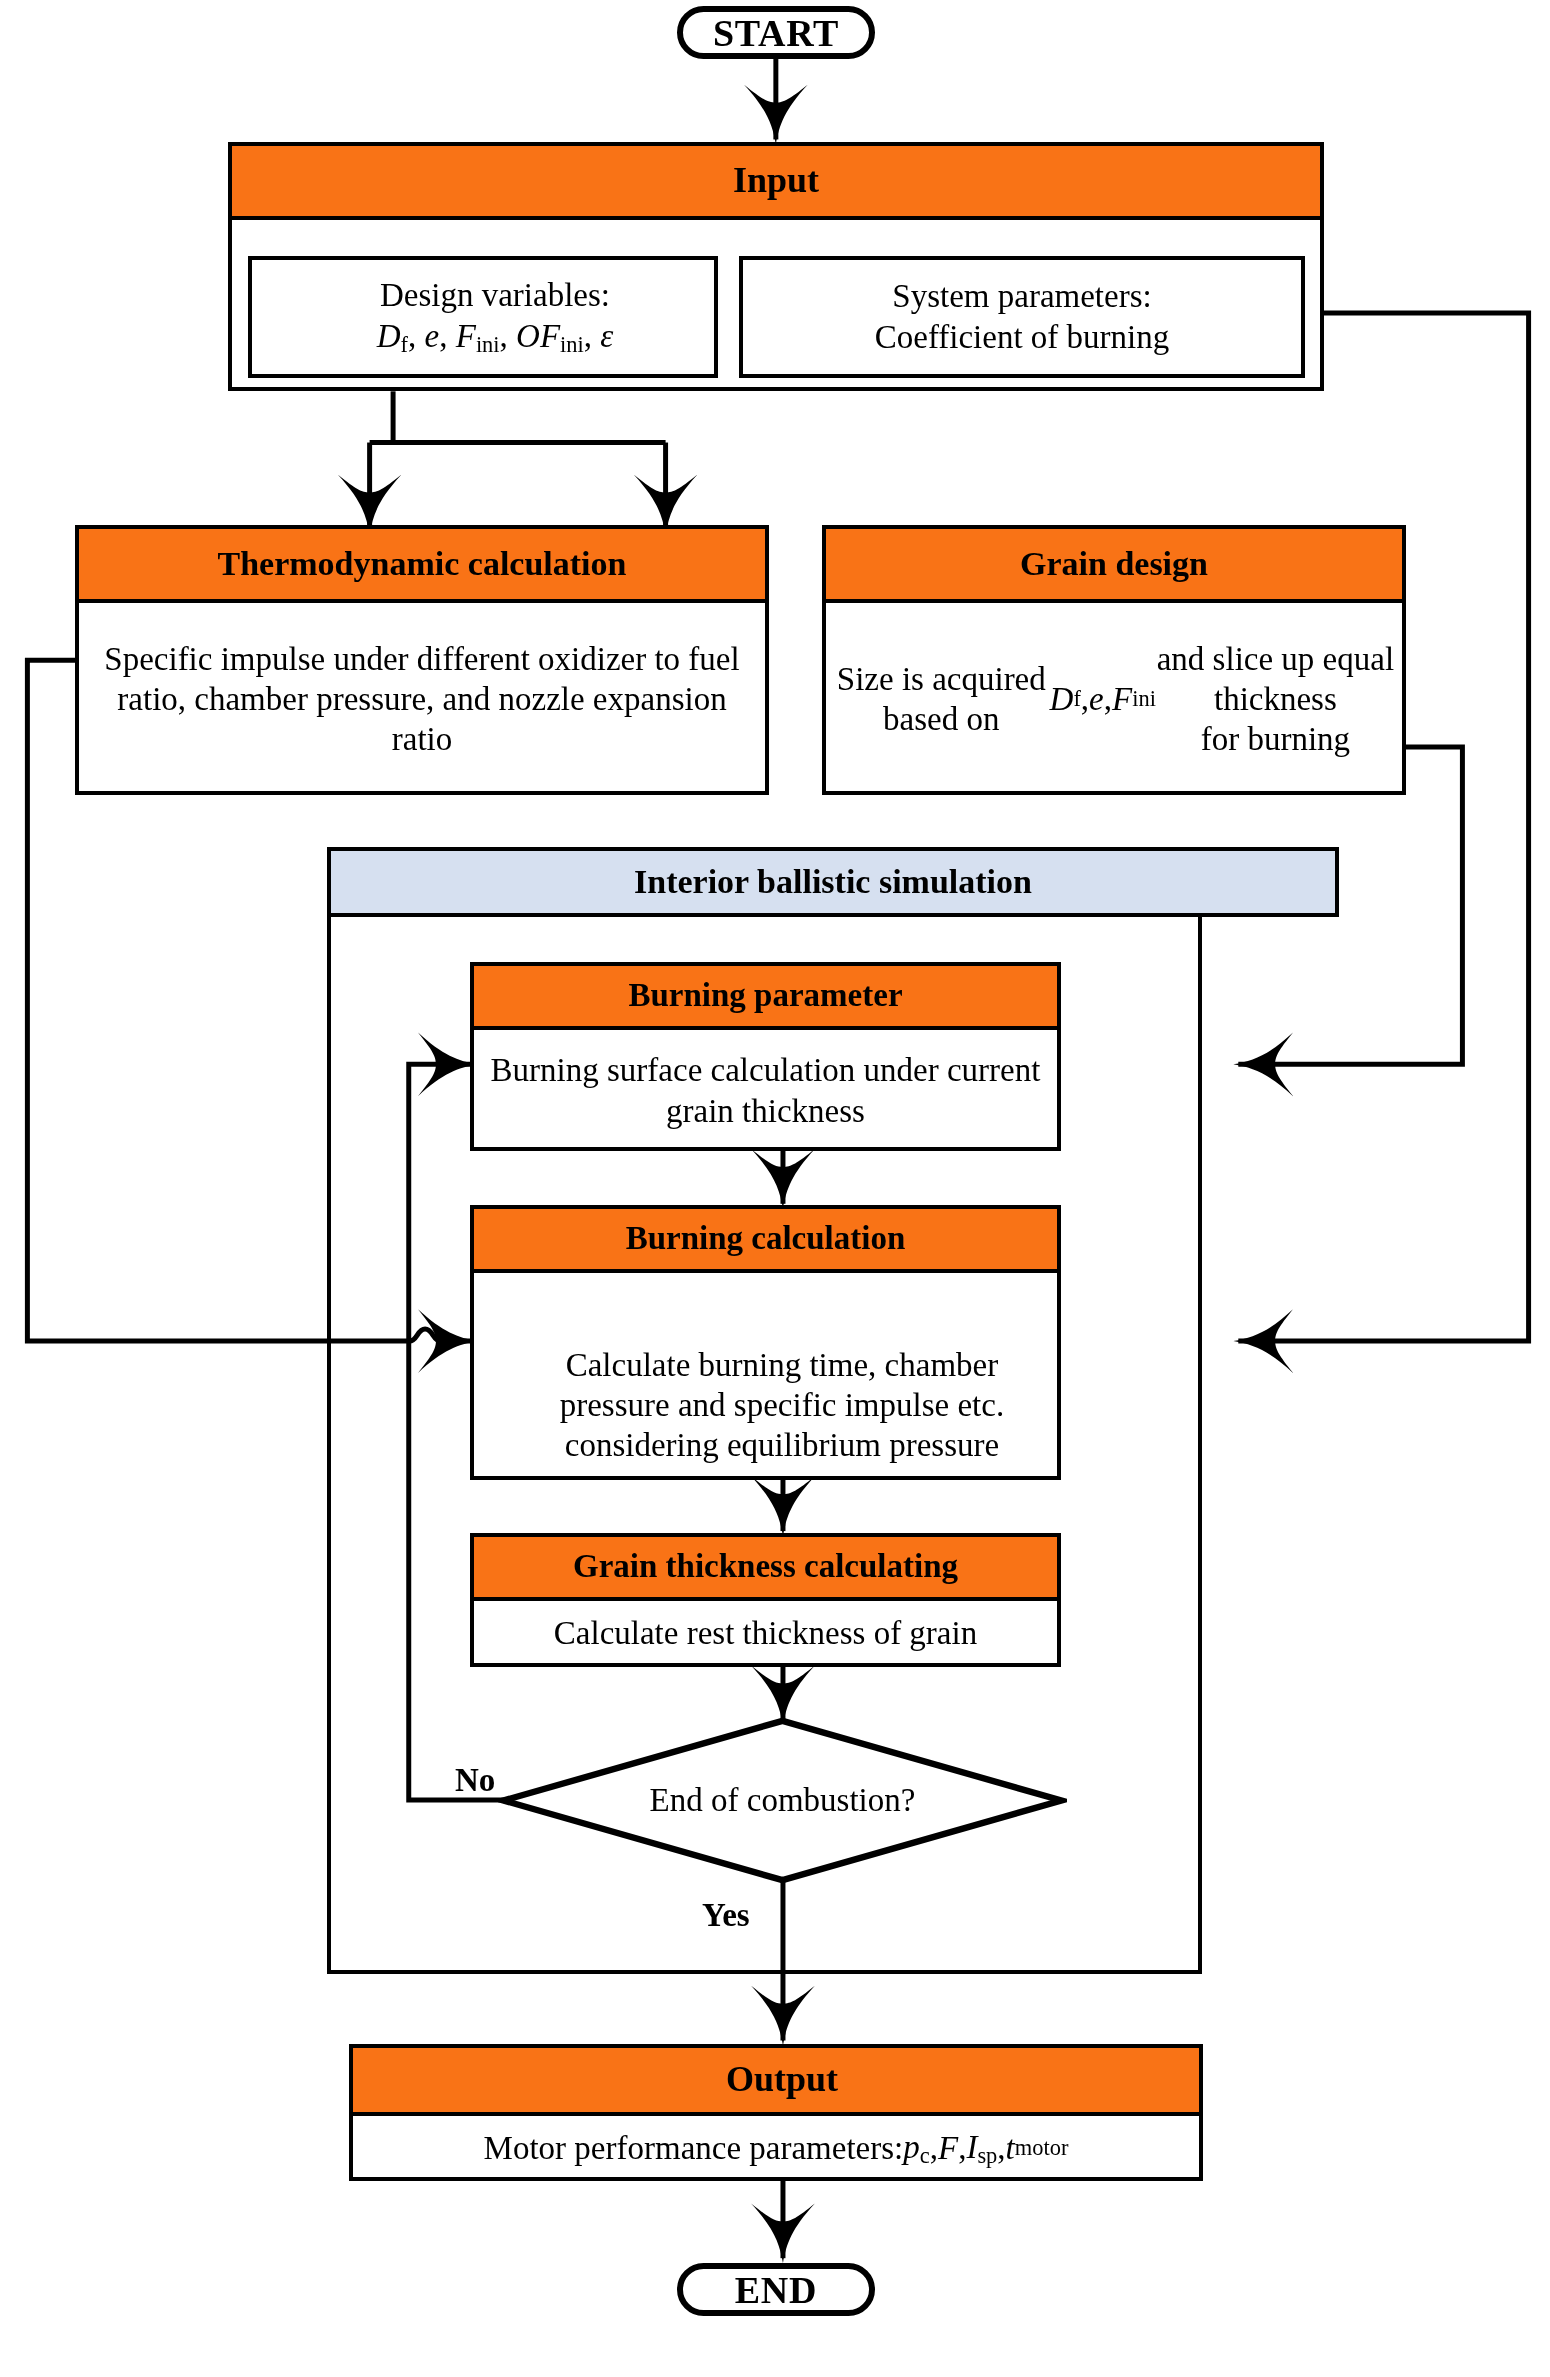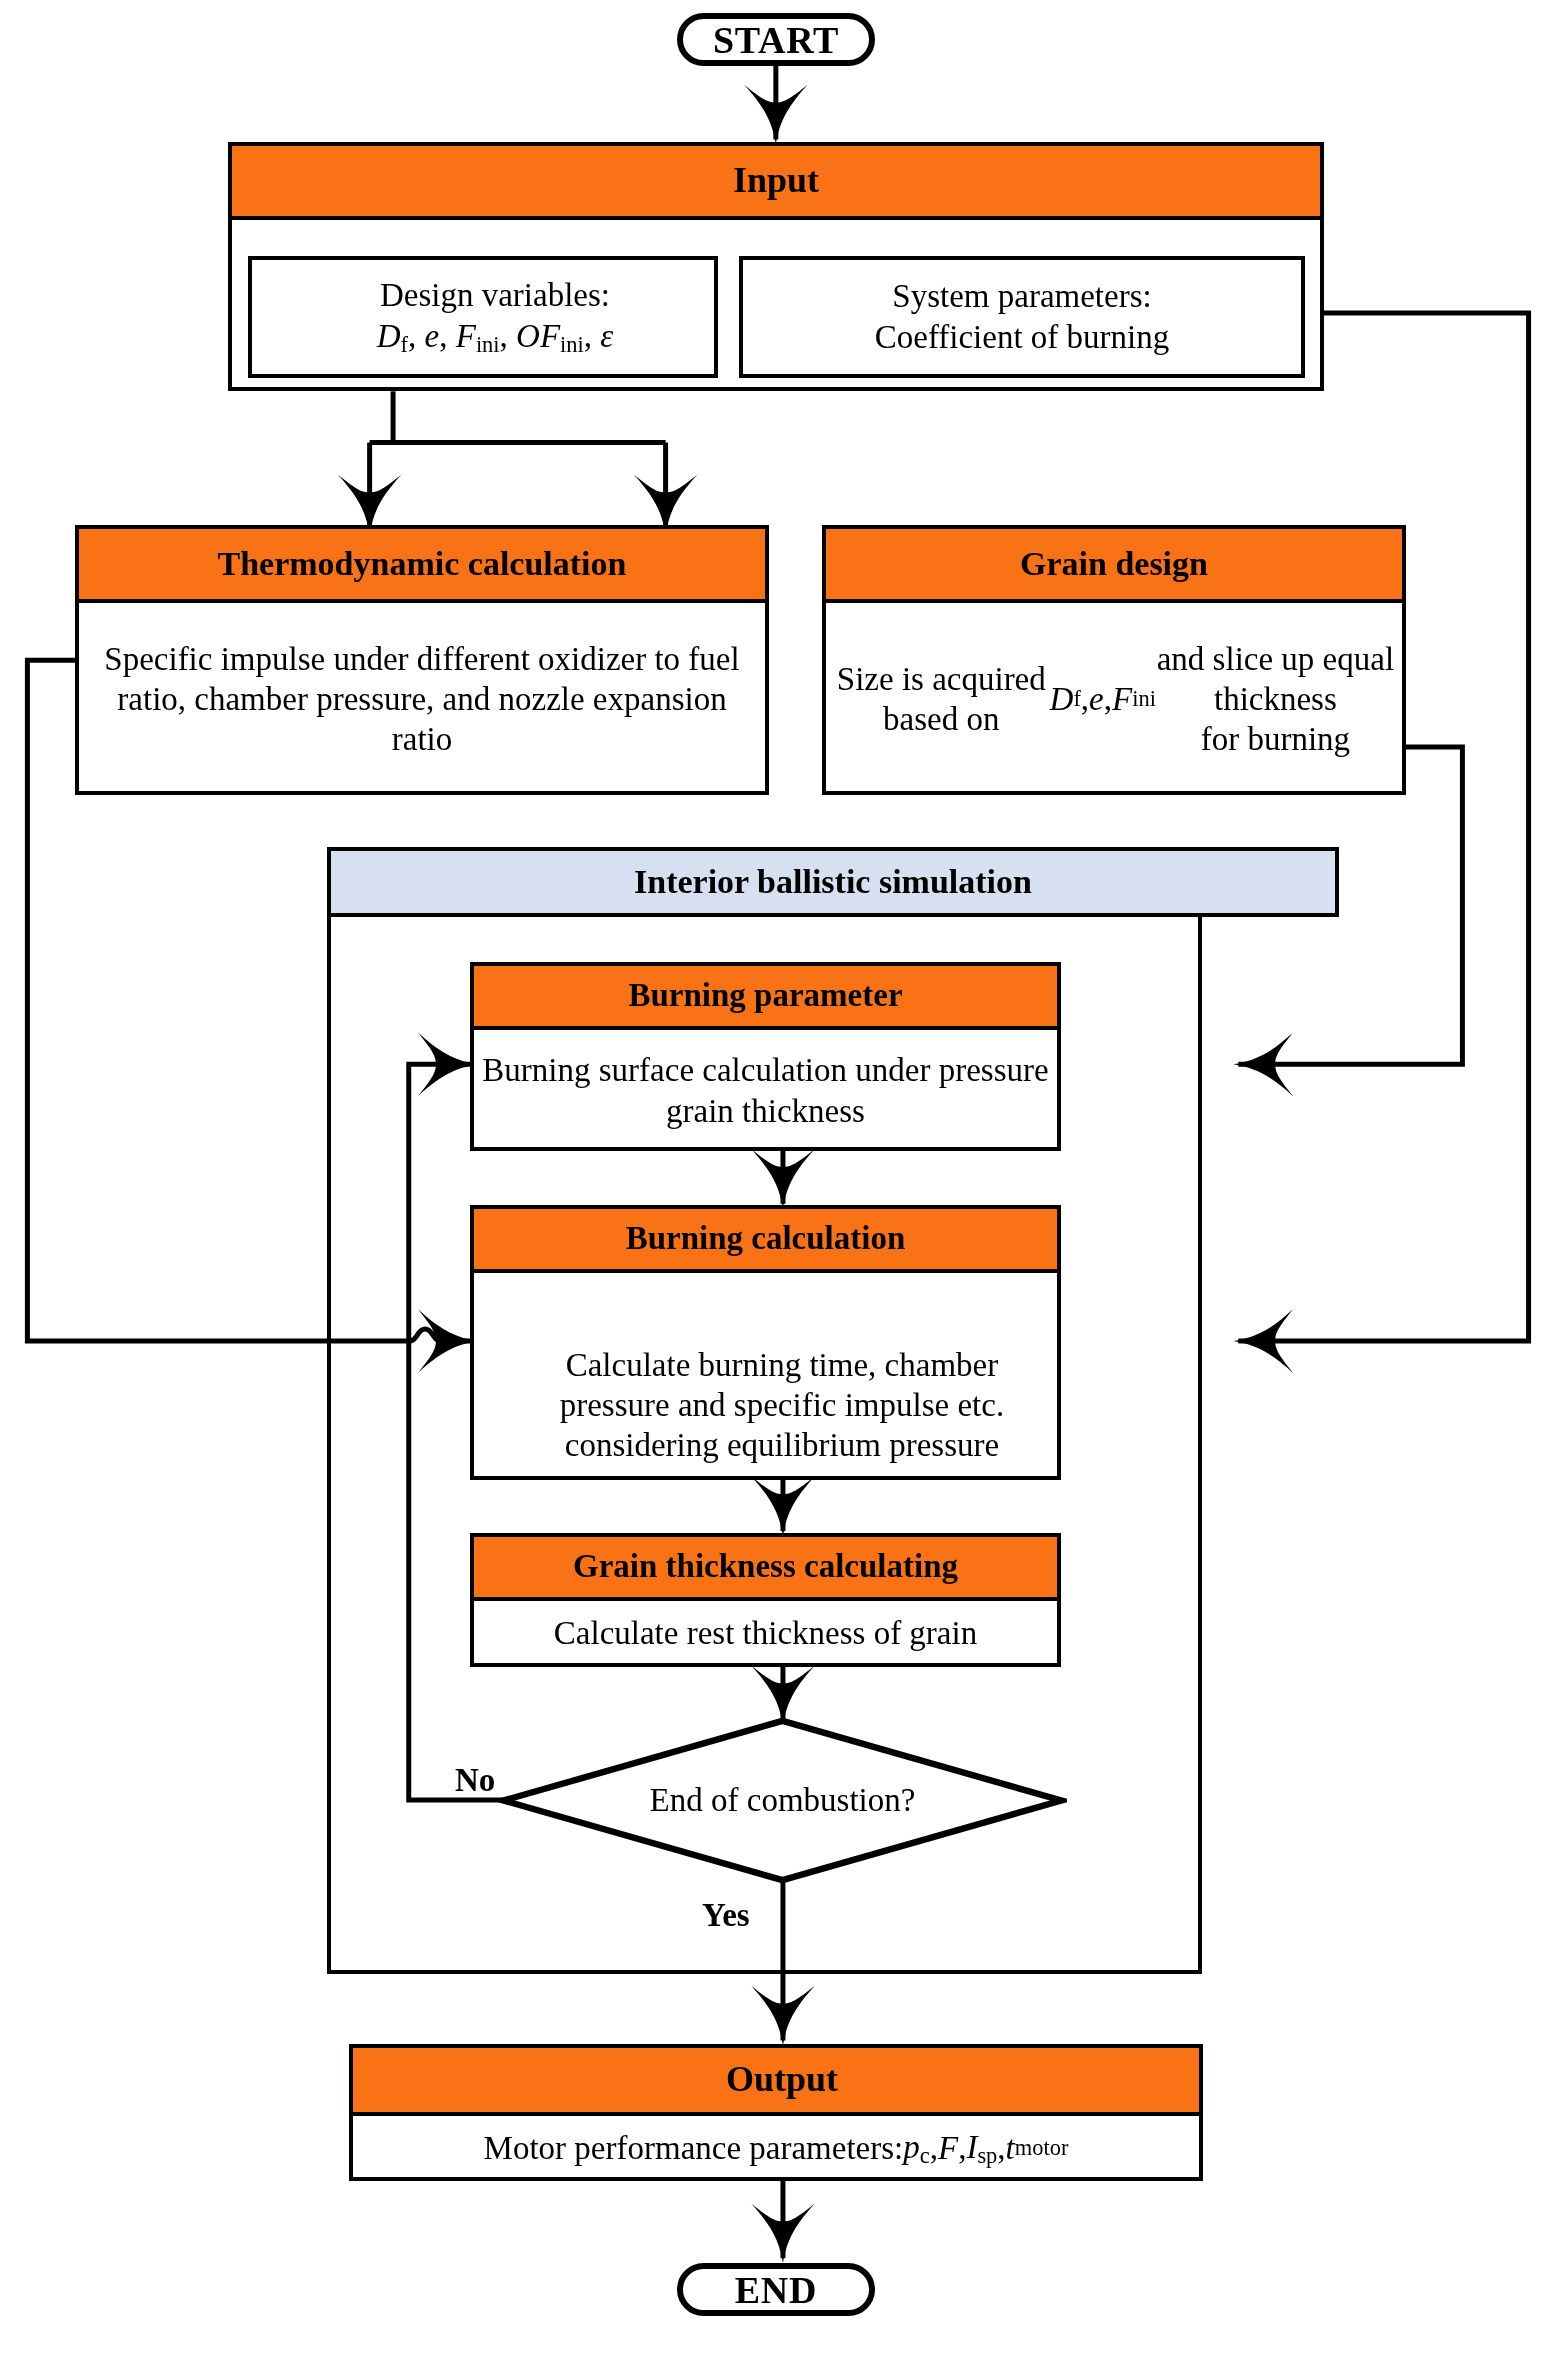--- a/index.html
+++ b/index.html
@@ -60,21 +60,21 @@
       <path d="M1100,2340 L1100,2418" marker-end="url(#ah)"></path>
 
       <path d="M716,2530 L574,2530 L574,1496 L664,1496" marker-end="url(#ah)"></path>
 
       <path d="M1100,2642 L1100,2868" marker-end="url(#ah)"></path>
 
       <path d="M1100,3064 L1100,3174" marker-end="url(#ah)"></path>
     </g>
   </svg>
 
-  <div class="terminal f54" style="left:677px;top:13px;width:198px;height:53px;">
+  <div class="terminal f54" style="left:677px;top:6px;width:198px;height:53px;">
     <span>START</span>
   </div>
 
   <div class="terminal f54" style="left:677px;top:2263px;width:198px;height:53px;text-align:center;">
     <span>END</span>
   </div>
 
   <div class="node" style="left:228px;top:142px;width:1096px;height:249px;">
     <div class="hdr f50" style="height:70px;">Input</div>
   </div>
@@ -103,21 +103,21 @@
       <i>F</i><sub>ini</sub> and slice up equal thickness<br>for burning
     </div>
   </div>
 
   <div class="container" style="left:327px;top:847px;width:875px;height:1127px;"></div>
 
   <div class="plainbox f48" style="left:327px;top:847px;width:1012px;height:70px;background:#d6e0f0;font-weight:bold;">Interior ballistic simulation</div>
 
   <div class="node" style="left:470px;top:962px;width:591px;height:189px;">
     <div class="hdr f46" style="height:60px;">Burning parameter</div>
-    <div class="bdy f46" style="height:121px;">Burning surface calculation under pressure grain thickness</div>
+    <div class="bdy f46" style="height:121px;">Burning surface calculation under current grain thickness</div>
   </div>
 
   <div class="node" style="left:470px;top:1205px;width:591px;height:275px;">
     <div class="hdr f46" style="height:60px;">Burning calculation</div>
     <div class="bdy f46" style="height:264px;padding-left:40px;">Calculate burning time, chamber pressure and specific impulse etc. considering equilibrium pressure</div>
   </div>
 
   <div class="node" style="left:470px;top:1533px;width:591px;height:134px;">
     <div class="hdr f46" style="height:60px;">Grain thickness calculating</div>
     <div class="bdy f46" style="height:65px;">Calculate rest thickness of grain</div>

